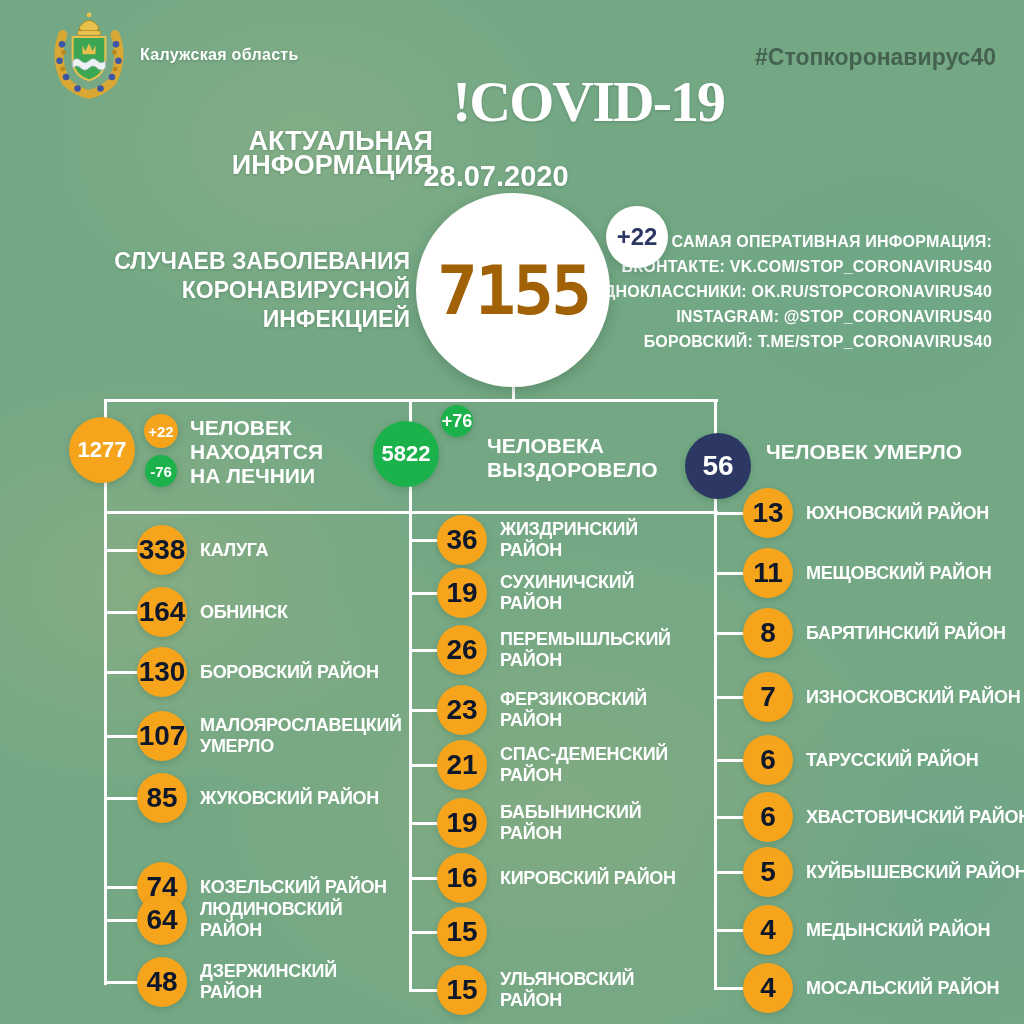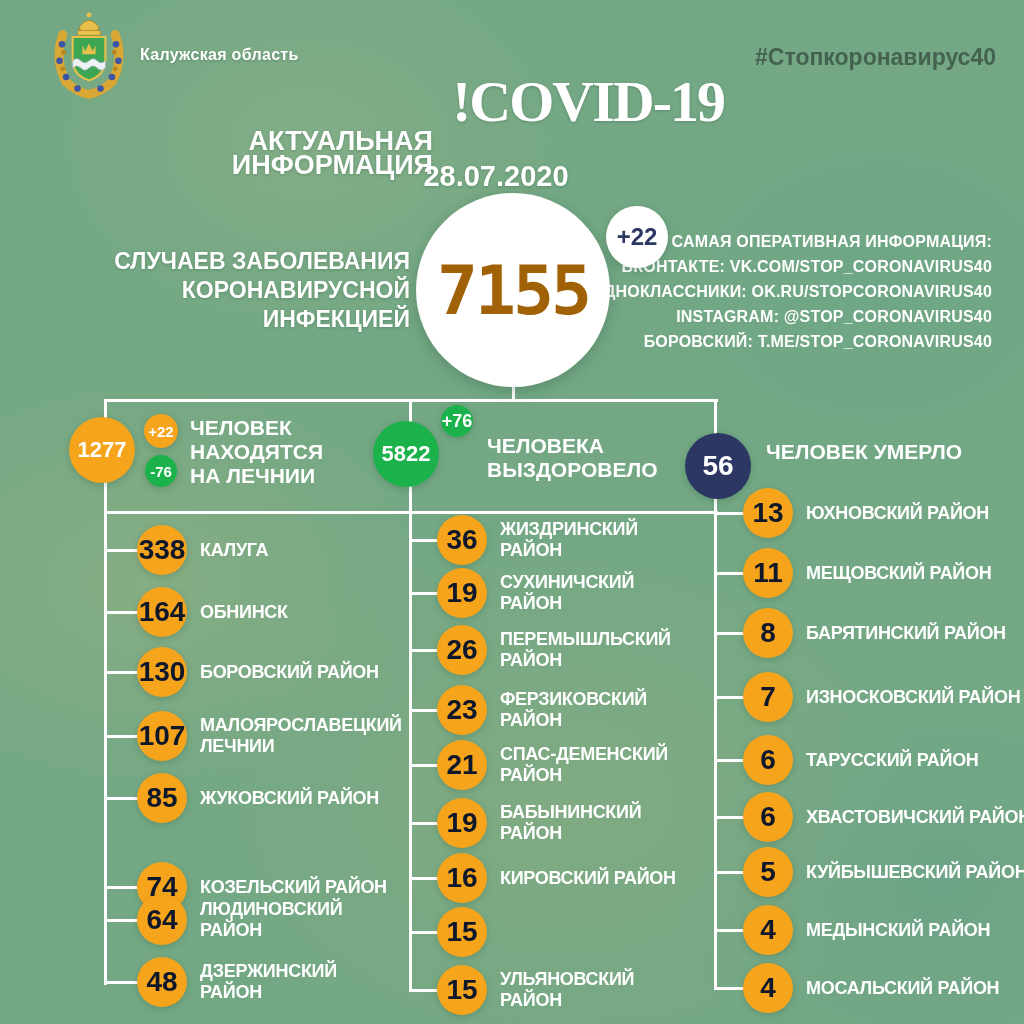--- a/index.html
+++ b/index.html
@@ -159,21 +159,21 @@
   <div class="row c1" style="top:672px">
     <span class="bubble">
         <span>130</span>
       </span>
     <span class="dlabel">БОРОВСКИЙ РАЙОН</span>
   </div>
   <div class="row c1" style="top:736px">
     <span class="bubble">
         <span>107</span>
       </span>
-    <span class="dlabel">МАЛОЯРОСЛАВЕЦКИЙ ЛЕЧНИИ</span>
+    <span class="dlabel">МАЛОЯРОСЛАВЕЦКИЙ УМЕРЛО</span>
   </div>
   <div class="row c1" style="top:798px">
     <span class="bubble">
         <span>85</span>
       </span>
     <span class="dlabel">ЖУКОВСКИЙ РАЙОН</span>
   </div>
   <div class="row c1" style="top:887px">
     <span class="bubble">
         <span>74</span>

